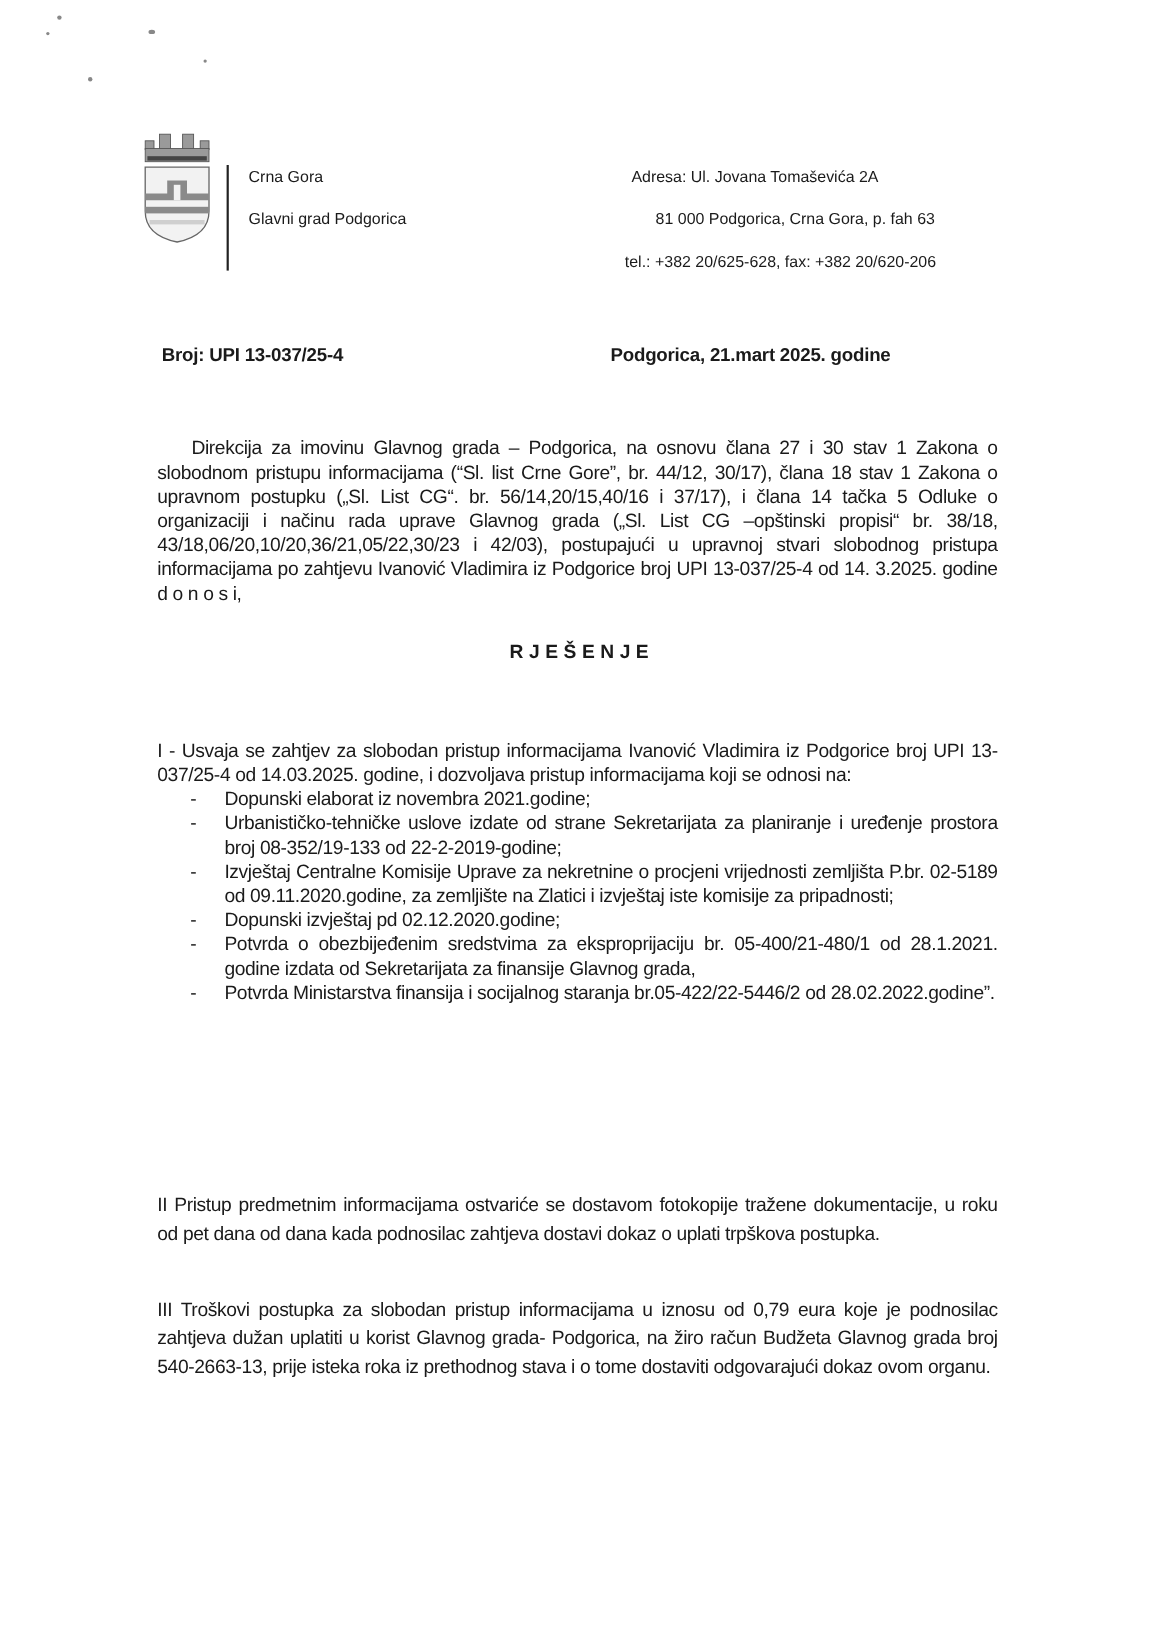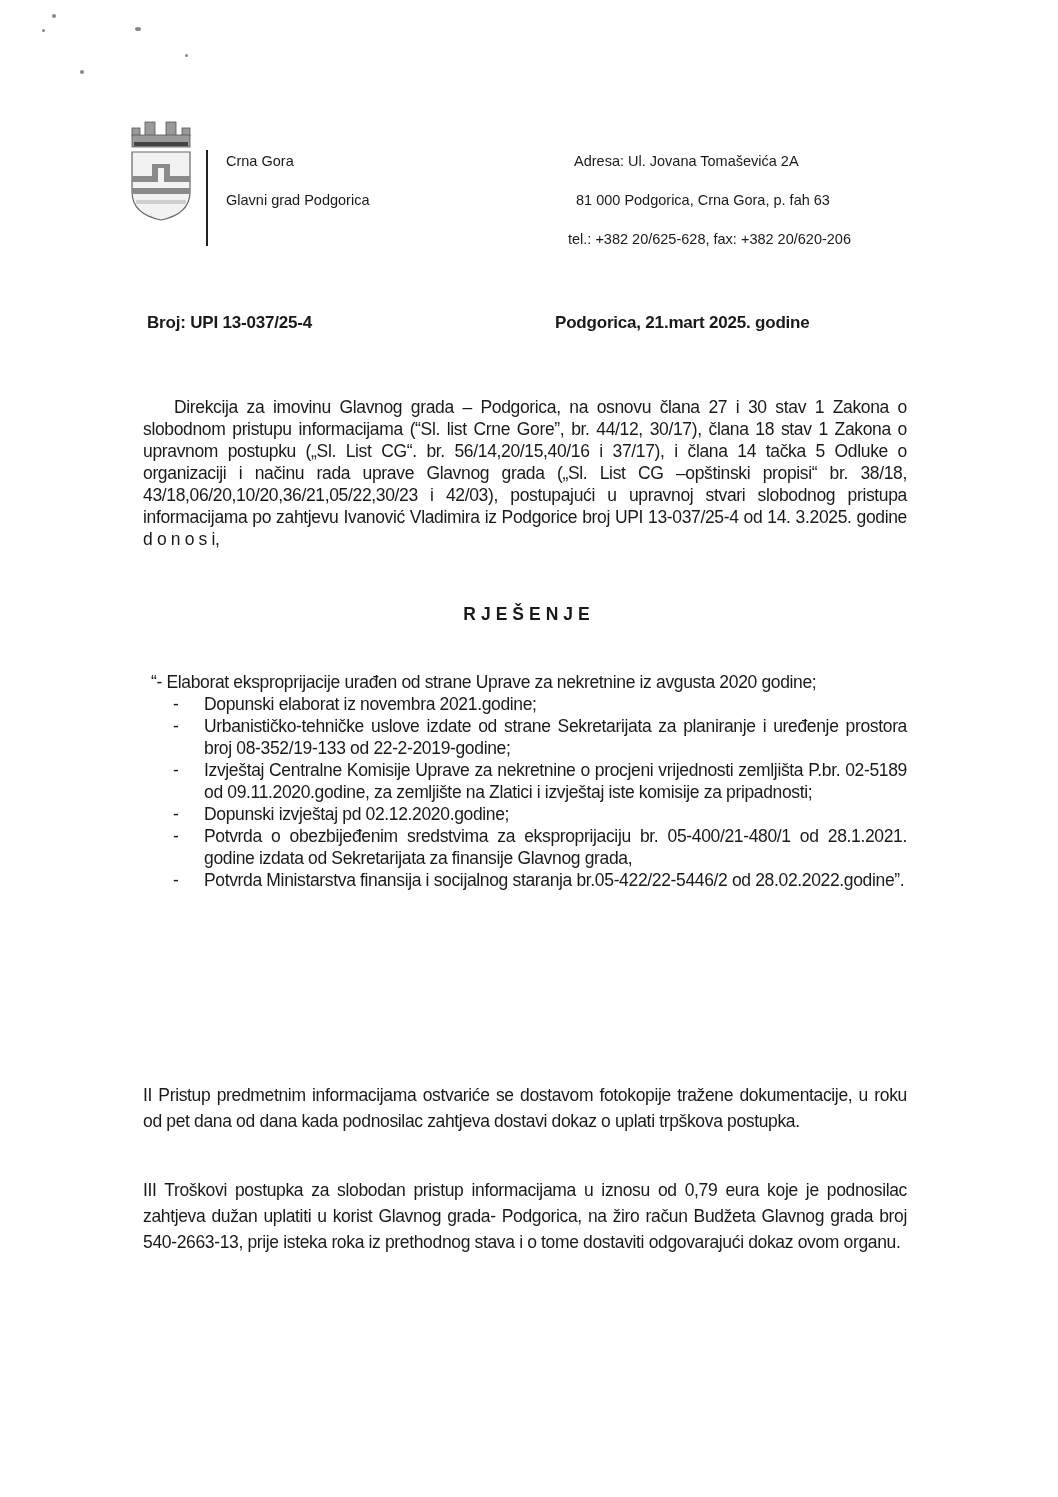--- a/index.html
+++ b/index.html
@@ -8,32 +8,32 @@
     font-family: "Liberation Sans", sans-serif; color: #1a1a1a;
   }
   .speck { position: absolute; background: #555; border-radius: 50%; opacity: 0.7; }
   .crest { position: absolute; left: 128px; top: 118px; width: 66px; height: 104px; }
   .vline { position: absolute; left: 206px; top: 150px; width: 2px; height: 96px; background: #222; }
   .hdr-left { position: absolute; left: 226px; top: 151px; font-size: 14.5px; }
   .hdr-left div { height: 39px; line-height: 20px; }
   .hdr-right { position: absolute; left: 574px; top: 151px; font-size: 14.5px; }
   .hdr-right div { height: 39px; line-height: 20px; white-space: nowrap; }
   .hdr-right .email { font-size: 17px; padding-left: 96px; margin-top: 4px; }
-  .hdr-right .l2 { padding-left: 2px; }
+  .hdr-right .l2 { padding-left: 2px; margin-left: 20px; }
   .hdr-right .l3 { margin-left: -6px; }
   .meta { position: absolute; top: 313px; font-size: 17px; font-weight: bold; font-family: "Liberation Sans", sans-serif; letter-spacing: -0.2px; }
   .broj { left: 147px; }
   .datum { left: 555px; }
   .body-text {
     position: absolute; left: 143px; width: 764px;
     font-size: 17.5px; line-height: 22px; text-align: justify;
     font-family: "Liberation Sans", sans-serif; letter-spacing: -0.35px; margin-top: 44px;
   }
   .intro { top: 352px; text-indent: 31px; }
-  .title { position: absolute; top: 604px; left: 0; width: 1058px; text-align: center; font-size: 17.5px; font-weight: bold; letter-spacing: 5px; }
+  .title { position: absolute; top: 582px; left: 0; width: 1058px; text-align: center; font-size: 17.5px; font-weight: bold; letter-spacing: 5px; }
   .s1 { top: 627px; }
   .s1 .lead { margin: 0; }
   .s1 .first-item { margin: 0; padding-left: 8px; text-indent: 0; }
   .s1 ul { list-style: none; margin: 0; padding: 0; }
   .s1 li { position: relative; padding-left: 31px; margin-left: 30px; }
   .s1 li .dash { position: absolute; left: 0; top: 0; }
   .s2 { top: 1038px; line-height: 26px; }
   .s3 { top: 1133px; line-height: 26px; }
 </style>
 </head>
@@ -74,21 +74,21 @@
 </div>
 
 <div class="meta broj">Broj: UPI 13-037/25-4</div>
 <div class="meta datum">Podgorica, 21.mart  2025. godine</div>
 
 <div class="body-text intro">Direkcija za imovinu Glavnog grada – Podgorica, na osnovu člana 27 i 30 stav 1 Zakona o slobodnom pristupu informacijama (“Sl. list Crne Gore”, br. 44/12, 30/17), člana 18 stav 1 Zakona o upravnom postupku („Sl. List CG“. br. 56/14,20/15,40/16 i 37/17), i člana  14 tačka 5 Odluke o organizaciji i načinu rada uprave Glavnog grada („Sl. List CG –opštinski propisi“ br. 38/18, 43/18,06/20,10/20,36/21,05/22,30/23 i 42/03),  postupajući u upravnoj stvari slobodnog pristupa informacijama po zahtjevu Ivanović Vladimira iz Podgorice  broj UPI 13-037/25-4  od 14. 3.2025. godine  d o n o s i,</div>
 
 <div class="title">RJEŠENJE</div>
 
 <div class="body-text s1">
-  <p class="first-item">“- Elaborat  eksproprijacije urađen od strane Uprave za nekretnine iz avgusta 2020 godine;</p>
+  <p class="lead">I - Usvaja se  zahtjev za slobodan pristup informacijama  Ivanović Vladimira   iz Podgorice broj  UPI 13-037/25-4 od 14.03.2025. godine,  i  dozvoljava pristup informacijama koji se odnosi na:</p>
   <ul>
     <li><span class="dash">-</span><span>Dopunski elaborat iz novembra 2021.godine;</span></li>
     <li><span class="dash">-</span><span>Urbanističko-tehničke uslove izdate od strane Sekretarijata za planiranje i uređenje prostora  broj 08-352/19-133 od 22-2-2019-godine;</span></li>
     <li><span class="dash">-</span><span>Izvještaj Centralne Komisije Uprave za nekretnine o procjeni vrijednosti zemljišta P.br. 02-5189 od 09.11.2020.godine, za zemljište na Zlatici  i izvještaj iste komisije za pripadnosti;</span></li>
     <li><span class="dash">-</span><span>Dopunski izvještaj pd 02.12.2020.godine;</span></li>
     <li><span class="dash">-</span><span>Potvrda o obezbijeđenim sredstvima za eksproprijaciju br. 05-400/21-480/1 od 28.1.2021. godine izdata od Sekretarijata za finansije Glavnog grada,</span></li>
     <li><span class="dash">-</span><span>Potvrda Ministarstva finansija i socijalnog staranja br.05-422/22-5446/2 od 28.02.2022.godine”.</span></li>
   </ul>
 </div>
 

